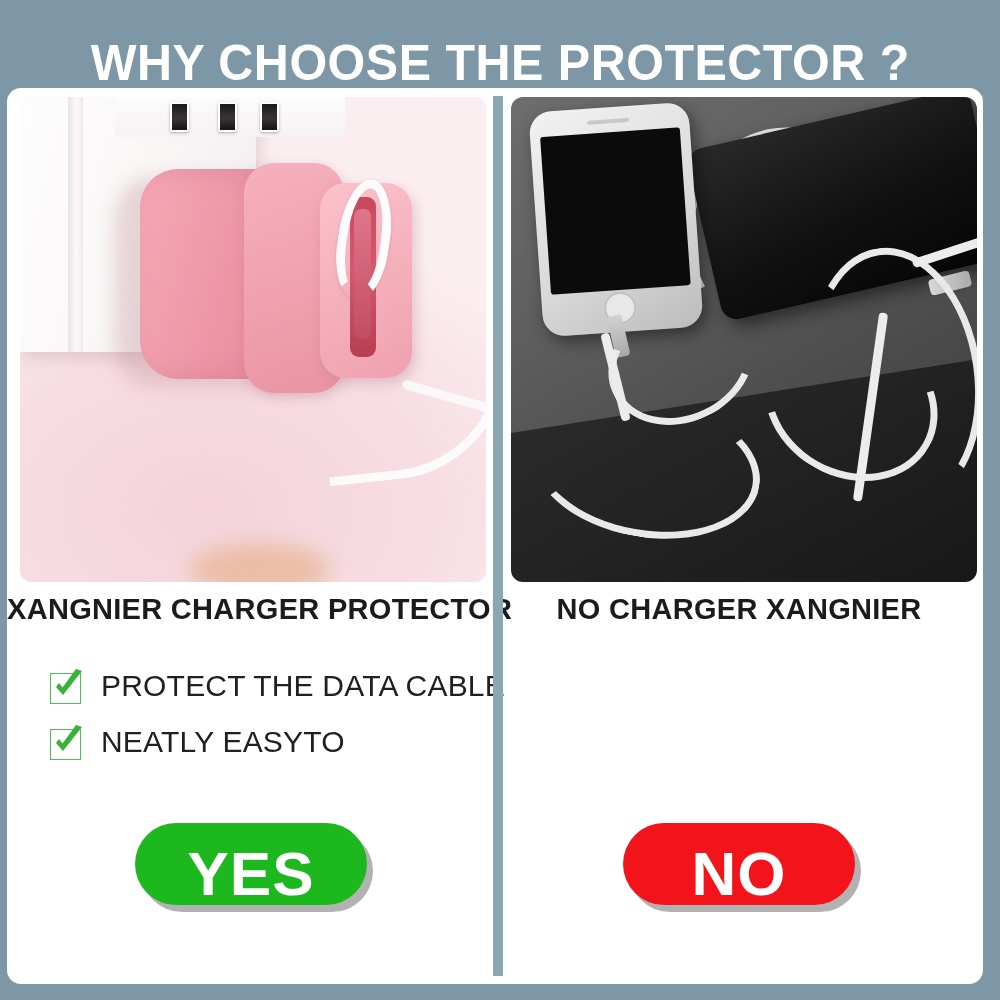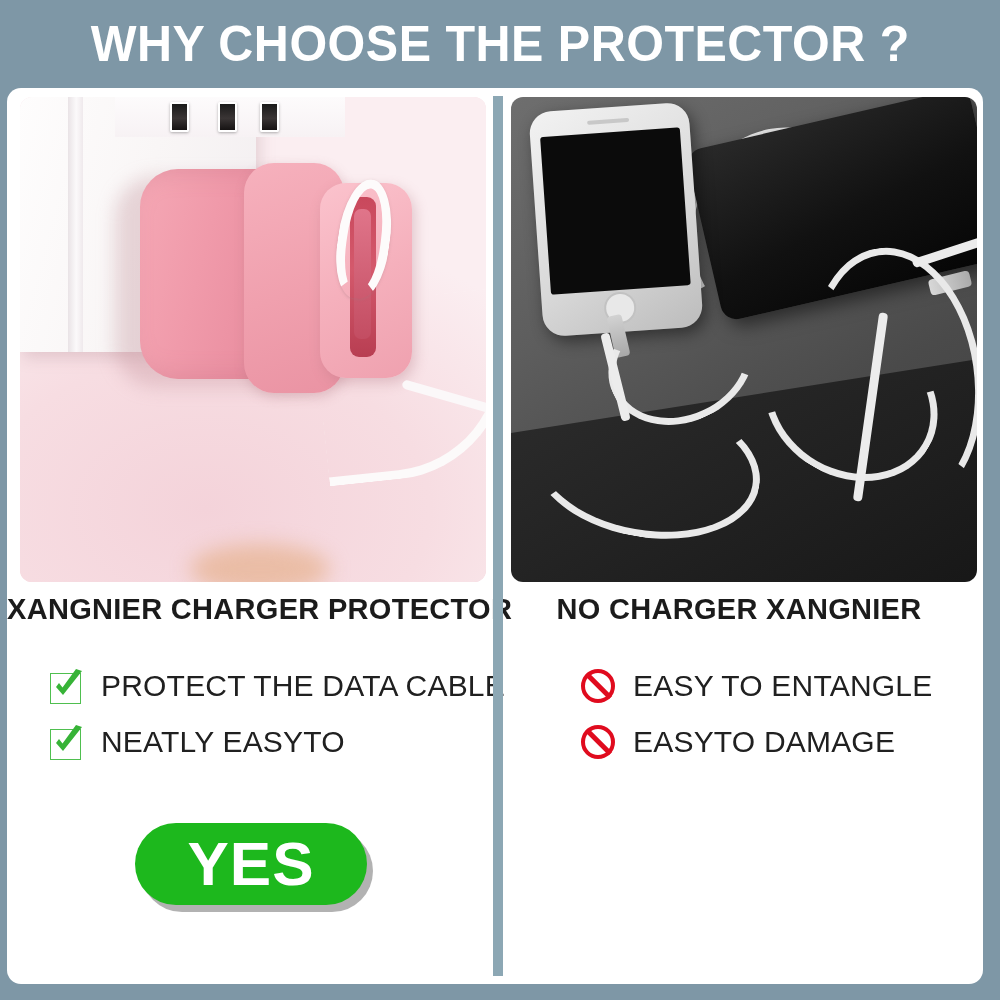--- a/index.html
+++ b/index.html
@@ -17,21 +17,21 @@
     position: relative;
   }
 
   
   .title-bar {
     position: absolute;
     top: 0; left: 0;
     width: 1000px;
     height: 88px;
     display: flex;
-    align-items: center;
+    align-items: flex-end;
     justify-content: center;
   }
   .title-text {
     color: #ffffff;
     font-size: 50px;
     font-weight: bold;
     letter-spacing: 0.5px;
     transform: scaleX(0.97);
     white-space: nowrap;
     line-height: 1;
@@ -445,21 +445,21 @@
     top: 735px;
     width: 100%;
     display: flex;
     justify-content: center;
   }
   .badge {
     width: 232px;
     height: 82px;
     border-radius: 41px;
     display: flex;
-    align-items: center;
+    align-items: flex-end;
     justify-content: center;
     box-shadow: 6px 7px 0 rgba(130,130,130,0.62);
   }
   .badge-text {
     color: #ffffff;
     font-size: 62px;
     font-weight: bold;
     letter-spacing: 1px;
     line-height: 1;
   }
@@ -557,37 +557,23 @@
           <div class="cbl cbl-4"></div>
           <div class="cbl cbl-5"></div>
           <div class="cbl-straight cs-1"></div>
           <div class="cbl-straight cs-2"></div>
           <div class="cbl-straight cs-3"></div>
         </div>
       </div>
 
       <div class="panel-heading">NO CHARGER XANGNIER</div>
 
-      <div class="feature-list">
-
-        <div class="feature-row">
-          <span class="icon-ban">
-            <span class="ring"></span>
-            <span class="slash"></span>
-          </span>
-          <span class="feature-label">EASY TO ENTANGLE</span>
+
+      <div class="badge-zone">
+        <div class="badge badge-no">
+          <span class="badge-text">NO</span>
         </div>
-
-        <div class="feature-row">
-          <span class="icon-ban">
-            <span class="ring"></span>
-            <span class="slash"></span>
-          </span>
-          <span class="feature-label">EASYTO DAMAGE</span>
-        </div>
-
       </div>
-
 
     </div>
 
   </div>
 </div>
 
 </body></html>

